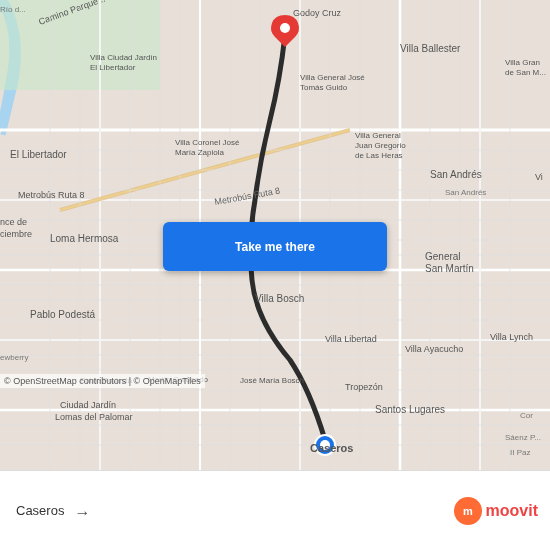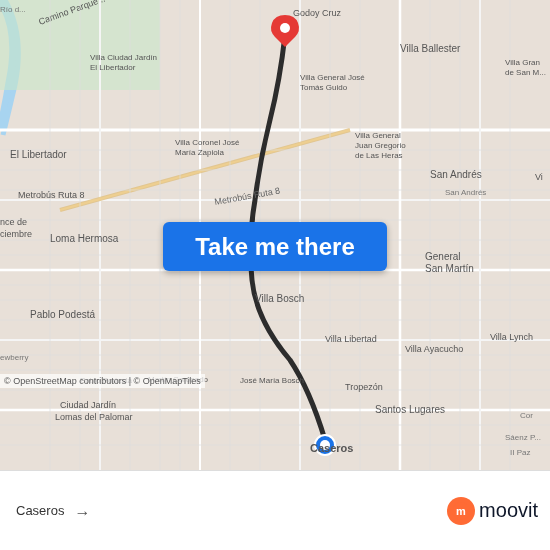--- a/index.html
+++ b/index.html
@@ -24,21 +24,21 @@
     #take-me-there-btn {
       position: absolute;
       top: 222px;
       left: 163px;
       width: 224px;
       height: 49px;
       background: #1a73e8;
       color: white;
       border: none;
       border-radius: 6px;
-      font-size: 24px;
+      font-size: 12px;
       font-weight: bold;
       cursor: pointer;
       display: flex;
       align-items: center;
       justify-content: center;
       box-shadow: 0 2px 6px rgba(0,0,0,0.3);
     }
 
     #footer {
       position: relative;
@@ -99,23 +99,23 @@
       border-radius: 50%;
       background: #ff6b35;
       display: flex;
       align-items: center;
       justify-content: center;
       color: white;
       font-weight: bold;
       font-size: 14px;
     }
     .moovit-text {
-      font-size: 20px;
-      font-weight: normal;
-      color: #0f172a;
+      font-size: 16px;
+      font-weight: bold;
+      color: #ef4444;
     }
   </style>
 </head>
 <body>
 
 <div id="map-container">
   <svg id="map-svg" viewBox="0 0 550 470" xmlns="http://www.w3.org/2000/svg">
 
     <rect width="550" height="470" fill="#e8e0d8"></rect>
 

